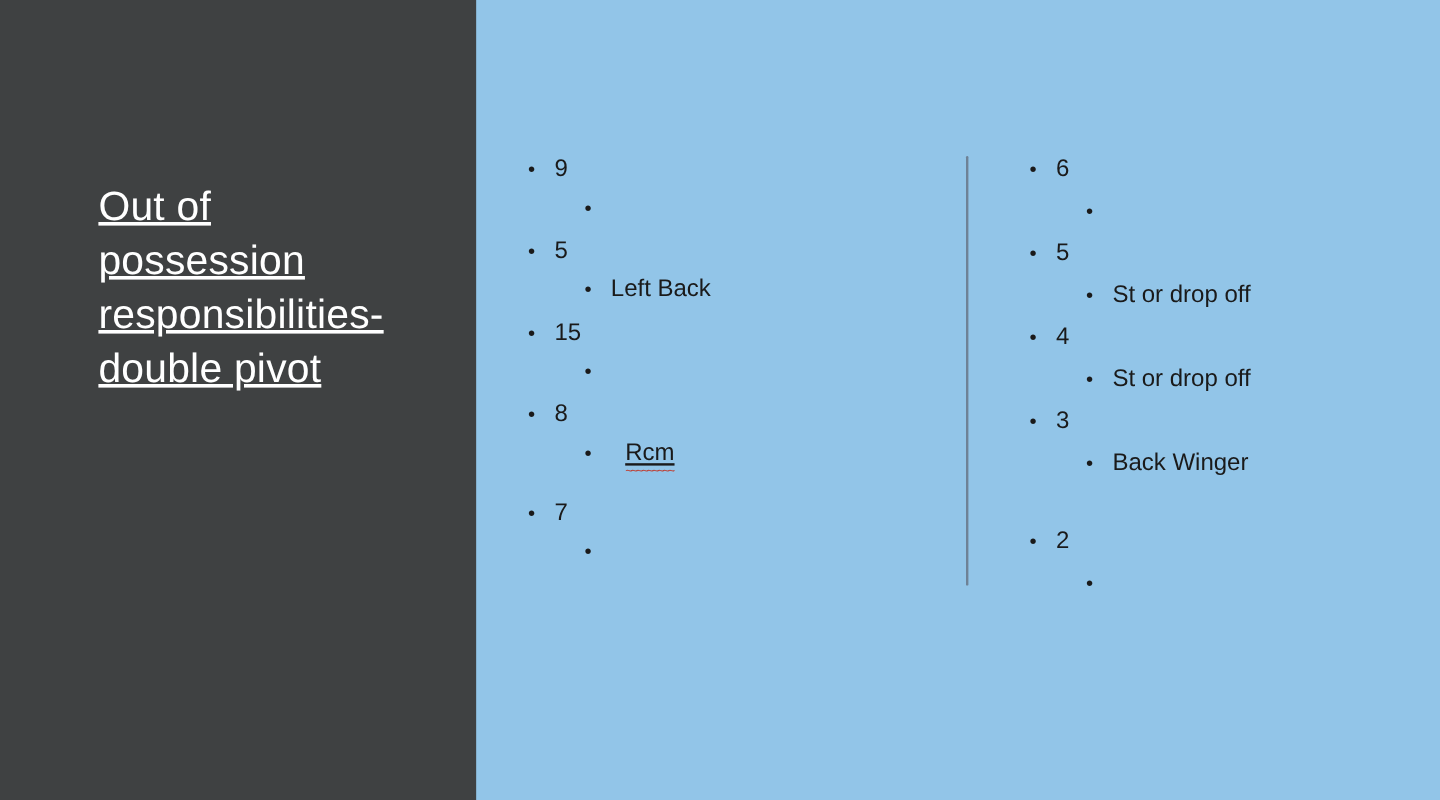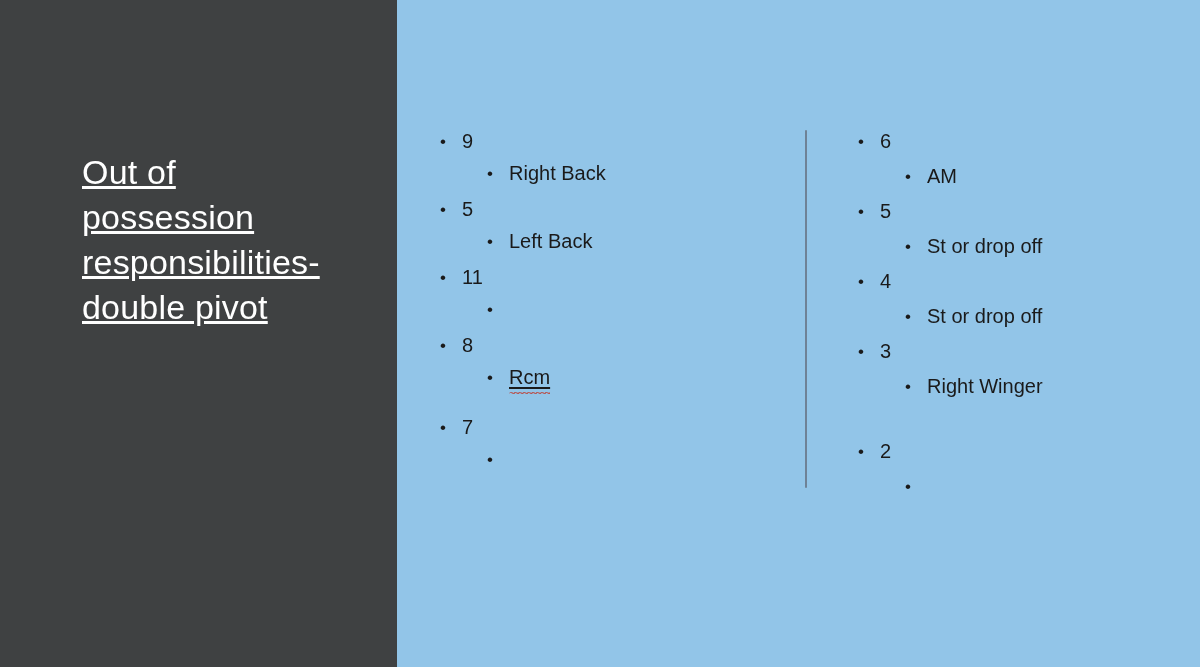--- a/index.html
+++ b/index.html
@@ -68,20 +68,21 @@
   }
   .txt { flex: 1 1 auto; }
 
   
   .misspelled {
     flex: 0 0 auto;
     position: relative;
     text-decoration: underline;
     text-underline-offset: 3px;
     text-decoration-thickness: 1.5px;
+    margin-left: 12px;
   }
   .misspelled::after {
     content: "~~~~~~~~~~~~";
     position: absolute;
     left: 0; right: 0;
     bottom: -9px;
     height: 10px;
     overflow: hidden;
     color: var(--spellcheck, #c0392b);
     font-size: 11px;
@@ -109,33 +110,32 @@
   </div>
 
   <div class="content-area">
     <div class="column column-left">
         <div class="item level1">
           <span class="bullet">•</span>
           <span class="txt">9</span>
         </div>
         <div class="item level2">
           <span class="bullet">•</span>
-          <span class="txt">Right Back</span>
         </div>
         <div class="item level1">
           <span class="bullet">•</span>
           <span class="txt">5</span>
         </div>
         <div class="item level2">
           <span class="bullet">•</span>
           <span class="txt">Left Back</span>
         </div>
         <div class="item level1">
           <span class="bullet">•</span>
-          <span class="txt">11</span>
+          <span class="txt">15</span>
         </div>
         <div class="item level2">
           <span class="bullet">•</span>
         </div>
         <div class="item level1">
           <span class="bullet">•</span>
           <span class="txt">8</span>
         </div>
         <div class="item level2">
           <span class="bullet">•</span>
@@ -153,21 +153,20 @@
 
     <div class="column-divider"></div>
 
     <div class="column column-right">
         <div class="item level1">
           <span class="bullet">•</span>
           <span class="txt">6</span>
         </div>
         <div class="item level2">
           <span class="bullet">•</span>
-          <span class="txt">AM</span>
         </div>
         <div class="item level1">
           <span class="bullet">•</span>
           <span class="txt">5</span>
         </div>
         <div class="item level2">
           <span class="bullet">•</span>
           <span class="txt">St or drop off</span>
         </div>
         <div class="item level1">
@@ -177,21 +176,21 @@
         <div class="item level2">
           <span class="bullet">•</span>
           <span class="txt">St or drop off</span>
         </div>
         <div class="item level1">
           <span class="bullet">•</span>
           <span class="txt">3</span>
         </div>
         <div class="item level2">
           <span class="bullet">•</span>
-          <span class="txt">Right Winger</span>
+          <span class="txt">Back Winger</span>
         </div>
         <div class="item level0"></div>
         <div class="item level1">
           <span class="bullet">•</span>
           <span class="txt">2</span>
         </div>
         <div class="item level2">
           <span class="bullet">•</span>
         </div>
       </div>

